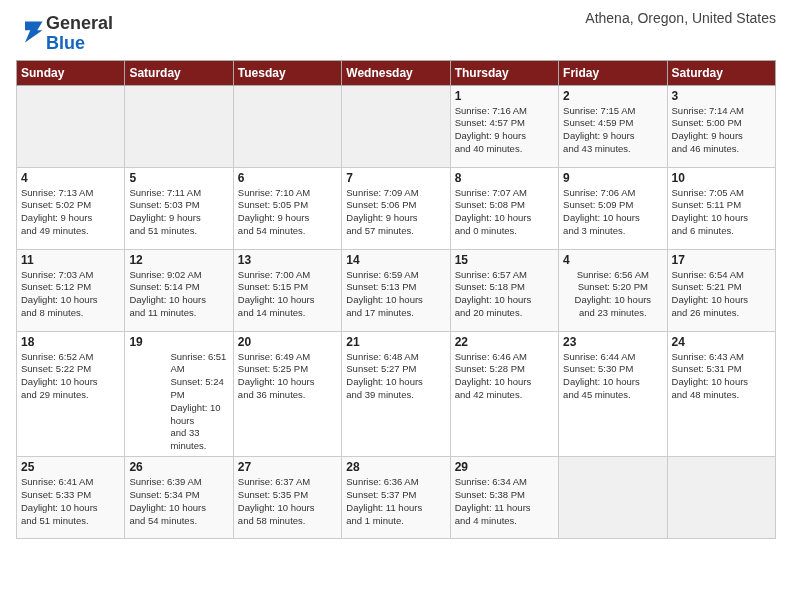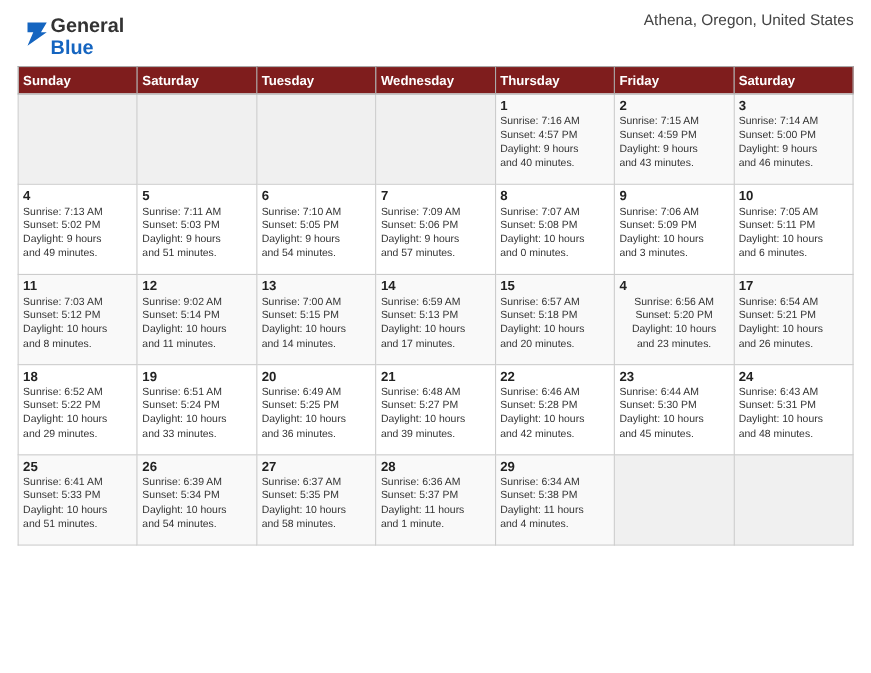--- a/index.html
+++ b/index.html
@@ -263,21 +263,21 @@
         <tr>
           <td>
             <span class="day-num">18</span>
             <div class="day-detail" style="white-space: pre-line;">Sunrise: 6:52 AM
 Sunset: 5:22 PM
 Daylight: 10 hours
 and 29 minutes.</div>
           </td>
           <td>
             <span class="day-num">19</span>
-            <div class="day-detail" style="white-space: pre-line;">Sunrise: 6:51 AM
+            <div class="day-detail" style="white-space: pre-line; margin-left: 41px;">Sunrise: 6:51 AM
 Sunset: 5:24 PM
 Daylight: 10 hours
 and 33 minutes.</div>
           </td>
           <td>
             <span class="day-num">20</span>
             <div class="day-detail" style="white-space: pre-line;">Sunrise: 6:49 AM
 Sunset: 5:25 PM
 Daylight: 10 hours
 and 36 minutes.</div>

